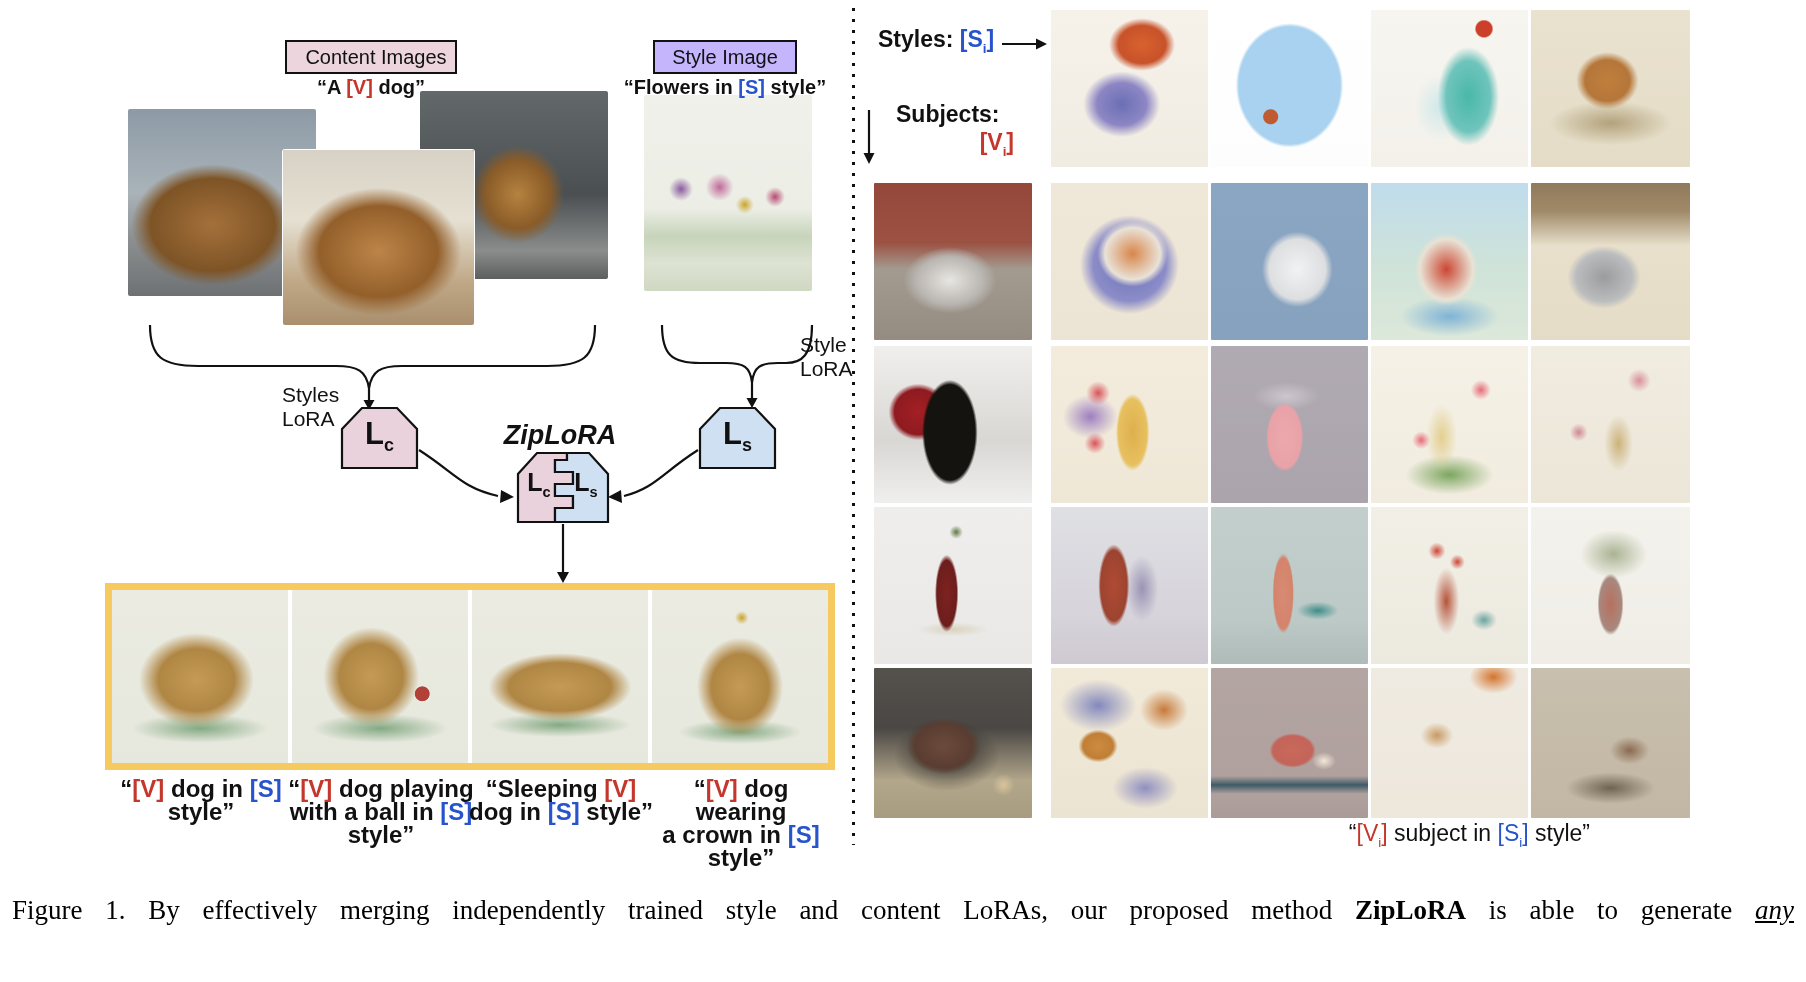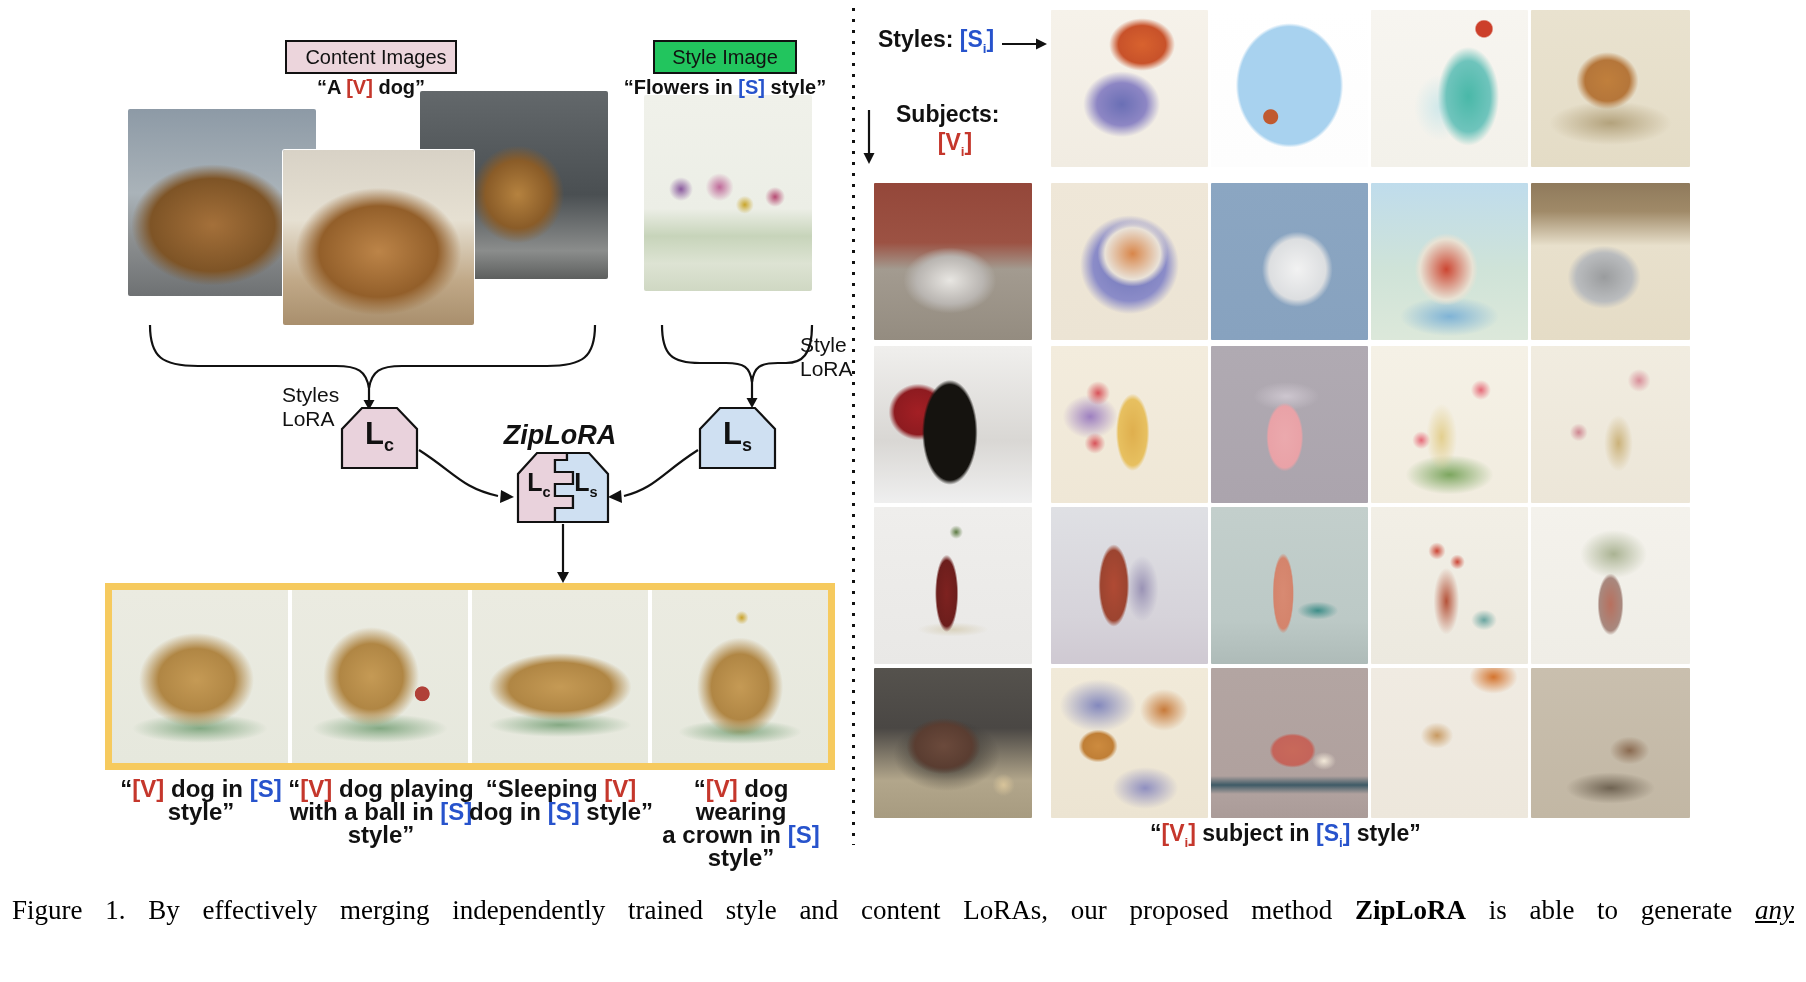--- a/index.html
+++ b/index.html
@@ -33,44 +33,44 @@
                 border:7px solid #f6ca5e;box-sizing:border-box;z-index:1;background:#fff}
   .out{position:absolute;top:590px;width:176px;height:173px;z-index:2}
   .out-1{left:112px}.out-2{left:292px}.out-3{left:472px}.out-4{left:652px}
   .cap{position:absolute;top:777px;width:186px;text-align:center;font-size:24px;
        font-weight:600;line-height:23px;z-index:4}
   .cap-1{left:108px}.cap-2{left:288px}.cap-3{left:468px}.cap-4{left:648px}
 
   
   .styles-header{left:878px;top:26px;font-size:23px;font-weight:700}
   .subjects-header{left:896px;top:101px;font-size:23px;font-weight:700}
-  .subjects-token{left:896px;top:129px;width:118px;text-align:center;font-size:23px;font-weight:700}
+  .subjects-token{left:896px;top:129px;width:118px;text-align:right;font-size:23px;font-weight:700}
   .cell{position:absolute;z-index:1;border-radius:1px}
   .col-s{left:874px;width:158px}.col-1{left:1051px;width:157px}.col-2{left:1211px;width:157px}
   .col-3{left:1371px;width:157px}.col-4{left:1531px;width:159px}
   .row-s{top:10px;height:157px}.row-1{top:183px;height:157px}.row-2{top:346px;height:157px}
   .row-3{top:507px;height:157px}.row-4{top:668px;height:150px}
-  .right-caption{left:1150px;top:820px;width:440px;text-align:left;font-size:23px;font-weight:700}
+  .right-caption{left:1150px;top:820px;width:440px;text-align:right;font-size:23px;font-weight:400}
 
   
   .fig-caption{position:absolute;left:12px;top:893px;width:1782px;z-index:4;
                font-family:"Liberation Serif",serif;font-size:27px;line-height:35px;color:#000}
   .fig-caption .l1{text-align:justify;text-align-last:justify}
 </style>
 </head>
 <body>
 
 <div id="fig">
 
   <div class="tagbox content-box" style="background: rgb(236, 213, 220); padding-left: 10px;">
     <span>Content Images</span>
   </div>
   <div class="txt center content-prompt"><span>“A </span><span style="color: rgb(197, 55, 44);">[V]</span><span> dog”</span></div>
 
-  <div class="tagbox style-box" style="background: #22c55e;">
+  <div class="tagbox style-box" style="background: #c4b5fd;">
     <span>Style Image</span>
   </div>
   <div class="txt center style-prompt"><span>“Flowers in </span><span style="color: rgb(39, 83, 204);">[S]</span><span> style”</span></div>
 
   <div class="ph dog1" title="photo of a chow chow dog lying on stone pavement" style="background: radial-gradient(60% 45% at 45% 62%, rgb(164, 112, 58) 0%, rgb(126, 84, 38) 55%, rgba(0, 0, 0, 0) 72%), linear-gradient(rgb(141, 154, 166) 0%, rgb(170, 179, 185) 45%, rgb(140, 143, 144) 70%, rgb(110, 113, 115) 100%);"></div>
   <div class="ph dog3" title="photo of a chow chow walking on a dark forest path" style="background: radial-gradient(38% 40% at 52% 55%, rgb(181, 130, 63) 0%, rgb(138, 92, 40) 45%, rgba(0, 0, 0, 0) 65%), linear-gradient(rgb(99, 104, 107) 0%, rgb(74, 79, 82) 55%, rgb(139, 141, 140) 85%, rgb(93, 95, 94) 100%);"></div>
   <div class="ph dog2" title="close-up photo of a fluffy chow chow facing the camera" style="background: radial-gradient(62% 52% at 50% 58%, rgb(188, 132, 72) 0%, rgb(147, 95, 42) 50%, rgba(0, 0, 0, 0) 70%), linear-gradient(rgb(216, 210, 198) 0%, rgb(230, 224, 210) 40%, rgb(192, 168, 135) 75%, rgb(169, 143, 109) 100%);"></div>
   <div class="ph style-img" title="child-like watercolor painting of flowers and grass" style="background: radial-gradient(12px at 22% 48%, rgb(138, 90, 158) 0%, rgba(0, 0, 0, 0) 100%), radial-gradient(14px at 45% 47%, rgb(192, 106, 154) 0%, rgba(0, 0, 0, 0) 100%), radial-gradient(9px at 60% 56%, rgb(201, 165, 42) 0%, rgba(0, 0, 0, 0) 100%), radial-gradient(10px at 78% 52%, rgb(182, 74, 114) 0%, rgba(0, 0, 0, 0) 100%), linear-gradient(rgb(240, 241, 234) 0%, rgb(236, 238, 230) 58%, rgb(199, 212, 186) 72%, rgb(221, 227, 211) 86%, rgb(207, 216, 195) 100%);"></div>
 
   <div class="txt content-lora">

